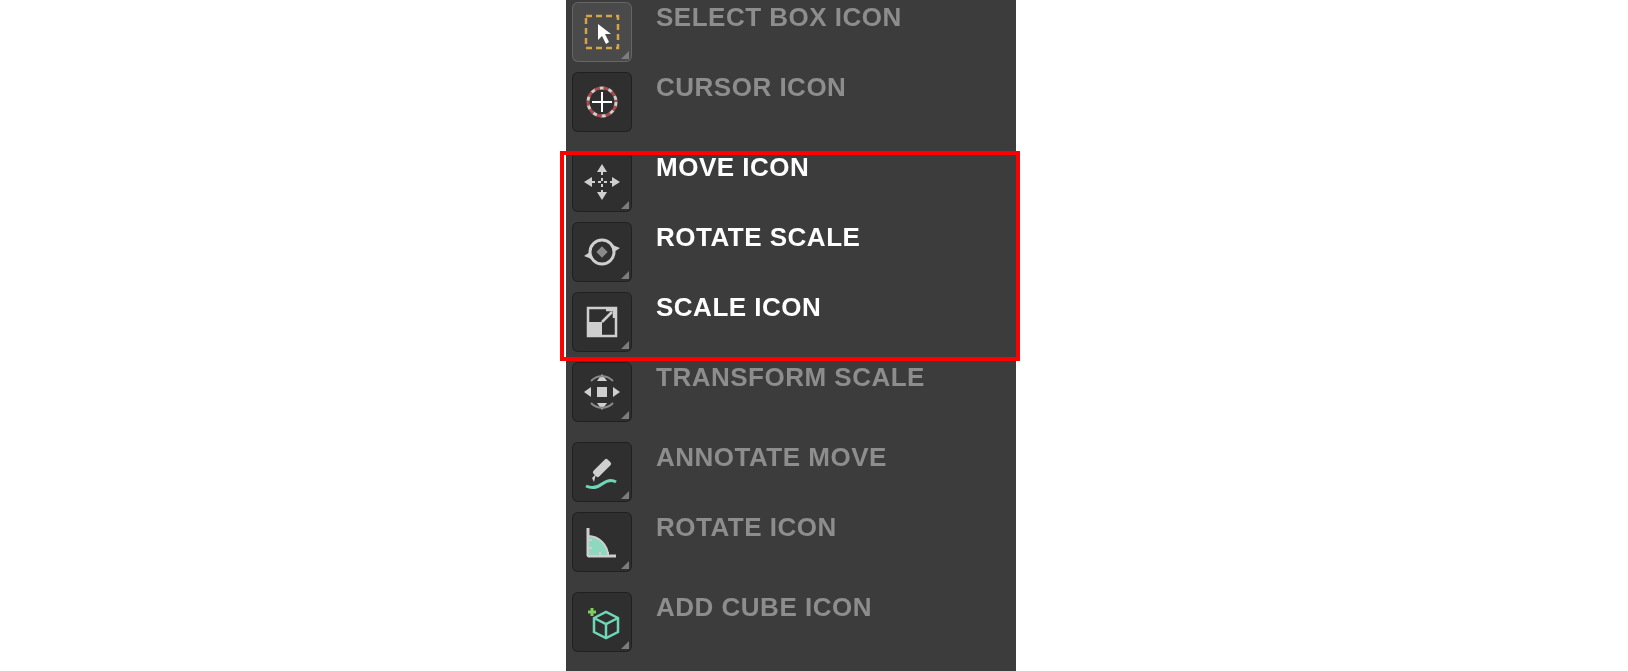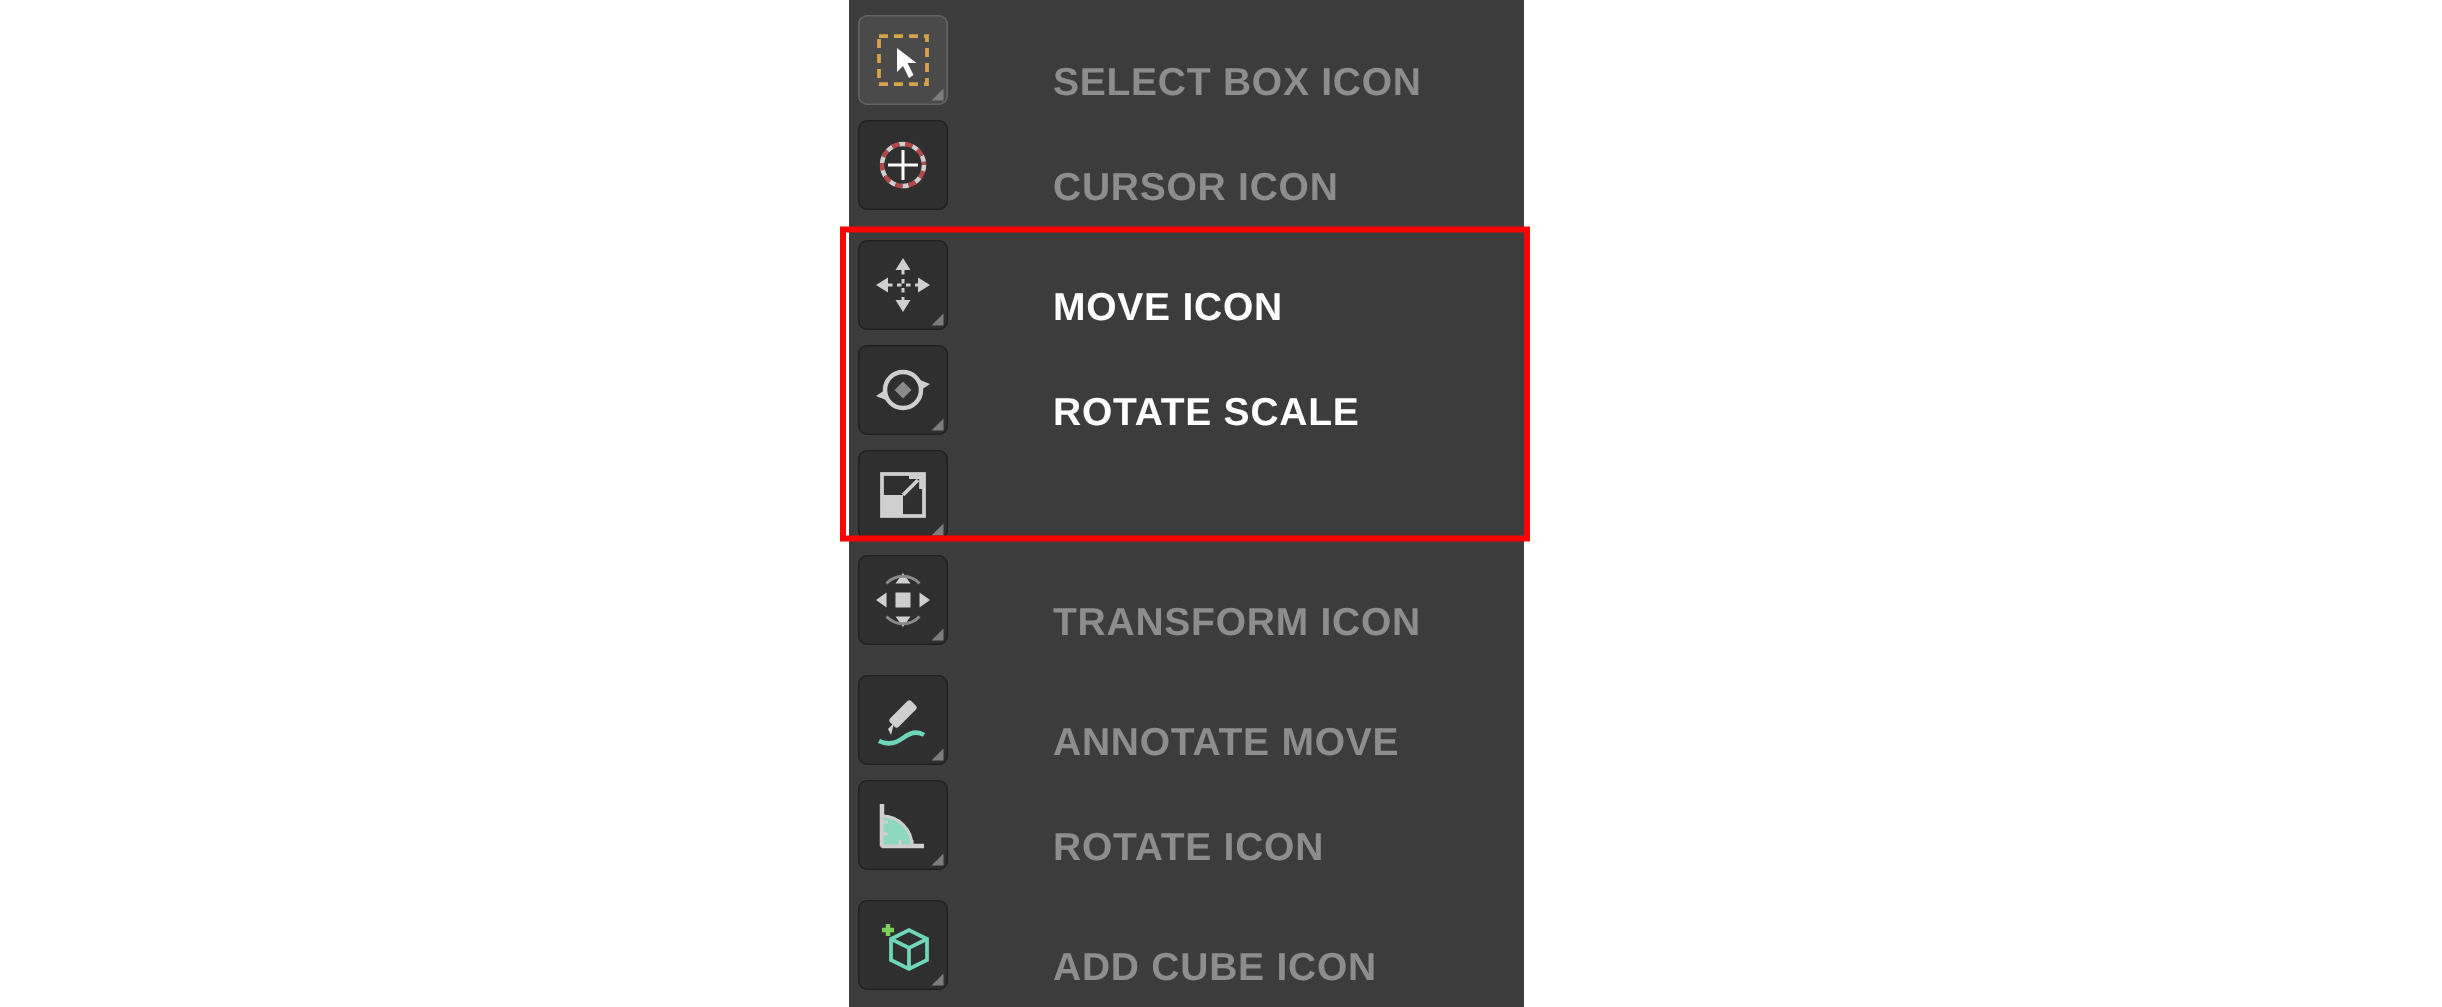--- a/index.html
+++ b/index.html
@@ -15,25 +15,24 @@
     position: absolute;
     left: 566px;
     top: 0;
     width: 450px;
     height: 671px;
     background: #3c3c3c;
     padding-top: 2px;
   }
   .tool-row {
     display: flex;
-    align-items: flex-end;
+    align-items: flex-start;
     height: 68px;
     margin-bottom: 2px;
     position: relative;
-    gap: 46px;
   }
   .tool-row.gap-above {
     margin-top: 12px;
   }
   .icon-cell {
     width: 60px;
     height: 60px;
     background: #2f2f2f;
     border-radius: 6px;
     display: flex;
@@ -148,38 +147,39 @@
       <span>
         <svg width="44" height="44" viewBox="0 0 44 44">
           <rect x="8" y="8" width="28" height="28" fill="none" stroke="#cfcfcf" stroke-width="2.5"></rect>
           <rect x="8" y="22" width="14" height="14" fill="#cfcfcf"></rect>
           <line x1="22" y1="22" x2="32" y2="12" stroke="#cfcfcf" stroke-width="2.5"></line>
           <polyline points="26,10 34,10 34,18" fill="none" stroke="#cfcfcf" stroke-width="2.5"></polyline>
         </svg>
       </span>
       <span class="corner-tick"></span>
     </div>
+    <span class="label emph">SCALE ICON</span>
   </div>
 
   <div class="tool-row">
     <div class="icon-cell">
       <span>
         <svg width="44" height="44" viewBox="0 0 44 44">
           <rect x="17" y="17" width="10" height="10" fill="#cfcfcf"></rect>
           <polygon points="22,4 17,11 27,11" fill="#cfcfcf"></polygon>
           <polygon points="22,40 17,33 27,33" fill="#cfcfcf"></polygon>
           <polygon points="4,22 11,17 11,27" fill="#cfcfcf"></polygon>
           <polygon points="40,22 33,17 33,27" fill="#cfcfcf"></polygon>
           <path d="M11 11 A15 15 0 0 1 33 11" fill="none" stroke="#8a8a8a" stroke-width="2"></path>
           <path d="M33 33 A15 15 0 0 1 11 33" fill="none" stroke="#8a8a8a" stroke-width="2"></path>
         </svg>
       </span>
       <span class="corner-tick"></span>
     </div>
-    <span class="label">TRANSFORM ICON</span>
+    <span class="label">TRANSFORM SCALE</span>
   </div>
 
   <div class="tool-row gap-above">
     <div class="icon-cell">
       <span>
         <svg width="44" height="44" viewBox="0 0 44 44">
           <path d="M6 36 Q14 40 22 34 Q30 28 36 32" fill="none" stroke="#6fd6b8" stroke-width="3"></path>
           <rect x="18" y="8" width="8" height="20" rx="2" fill="#cfcfcf" transform="rotate(45 22 18)"></rect>
           <polygon points="12,28 16,24 14,32" fill="#cfcfcf" transform="rotate(0)"></polygon>
         </svg>

